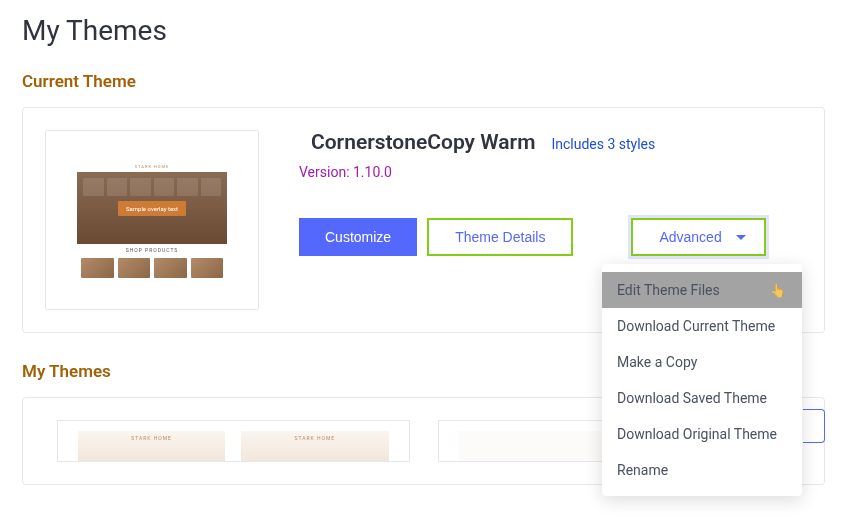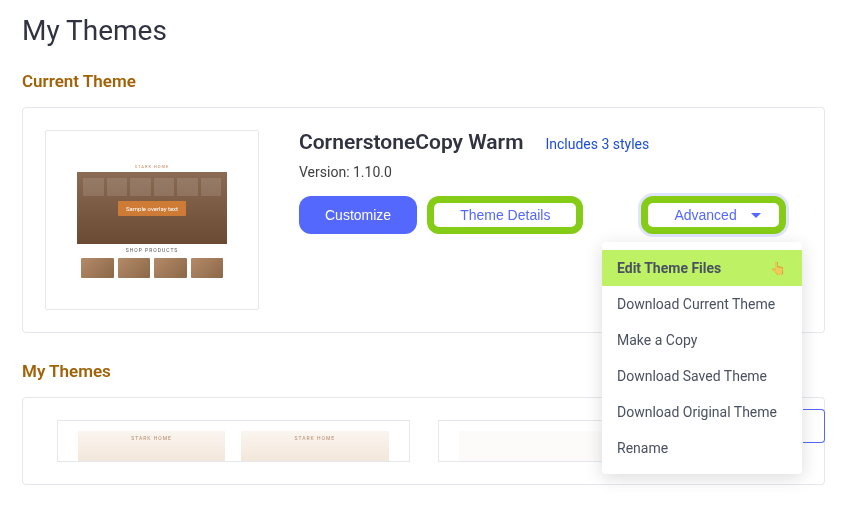--- a/index.html
+++ b/index.html
@@ -103,62 +103,63 @@
     }
     .thumb-row > div {
       flex: 1;
       background: linear-gradient(135deg, #b48a6a, #8b6847);
       border-radius: 1px;
     }
     .theme-info { flex: 1; }
     .theme-name-row {
       display: flex;
       align-items: baseline;
-      gap: 22px;
+      gap: 16px;
       margin-bottom: 10px;
+      margin-left: 12px;
     }
     .theme-name {
       font-size: 21px;
       font-weight: 600;
       color: #313440;
     }
     .theme-styles {
       font-size: 14px;
       color: #1d4ed8;
     }
     .theme-version {
       font-size: 14px;
-      color: #404040;
-      margin-bottom: 16px;
+      color: #a21caf;
+      margin-bottom: 38px;
     }
     .btn-row {
       display: flex;
       gap: 10px;
       position: relative;
     }
     .btn {
       height: 38px;
       padding: 0 26px;
-      border-radius: 12px;
+      border-radius: 0;
       font-size: 14px;
       cursor: pointer;
       display: inline-flex;
       align-items: center;
       justify-content: center;
       gap: 14px;
     }
     .btn-primary {
       background: #5468fe;
       color: #fff;
       border: none;
     }
     .btn-secondary {
       background: #fff;
       color: #5468fe;
-      border: 7px solid #84cc16;
+      border: 2px solid #84cc16;
     }
     .btn-dropdown {
       padding-right: 18px;
       position: relative;
       box-shadow: 0 0 0 3px rgba(84,104,254,0.18);
       margin-left: 48px;
     }
     .chevron-down {
       width: 0; height: 0;
       border-left: 5px solid transparent;
@@ -179,22 +180,21 @@
     .dropdown-item {
       padding: 10px 15px;
       font-size: 14px;
       color: #4a5160;
       cursor: pointer;
       display: flex;
       align-items: center;
       justify-content: space-between;
     }
     .dropdown-item.highlighted {
-      background: #bef264;
-      font-weight: bold;
+      background: #a3a3a3;
     }
     .cursor-icon {
       font-size: 13px;
       filter: grayscale(0.3);
     }
     .my-themes-grid {
       border: 1px solid #e4e7ec;
       border-radius: 4px;
       padding: 22px 34px;
       display: flex;

